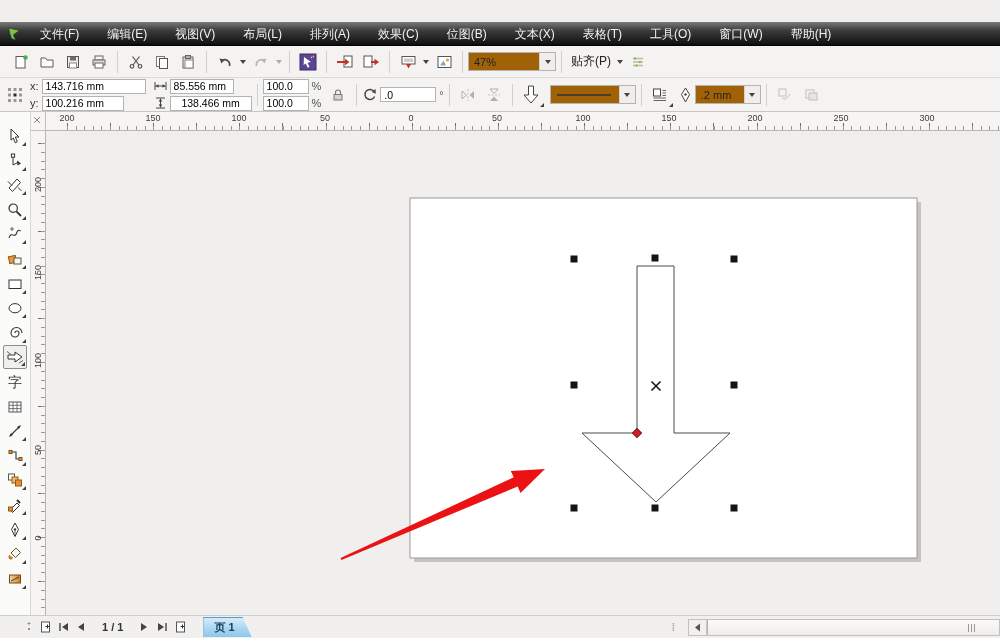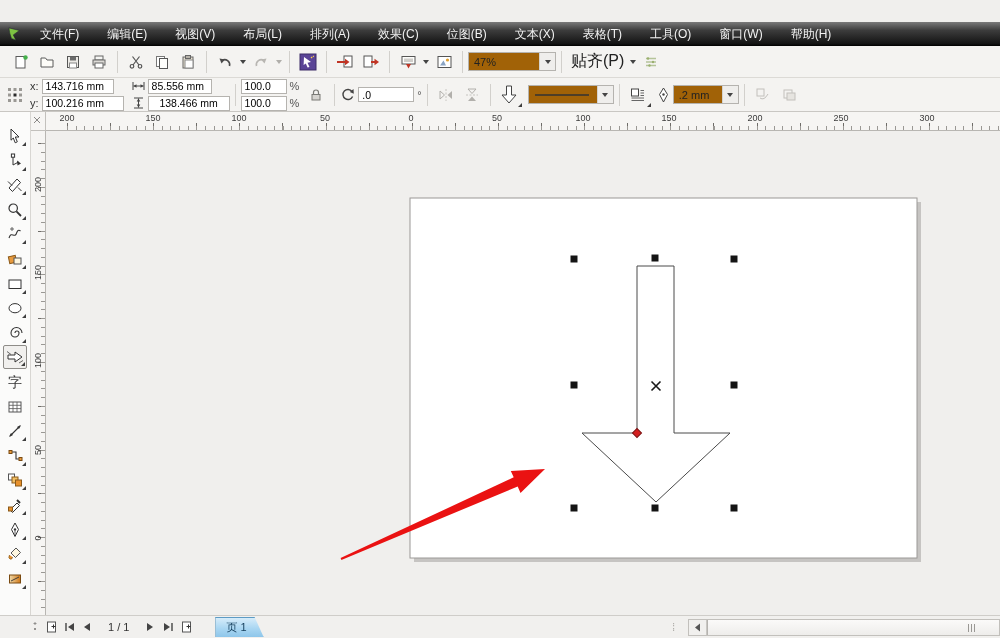--- a/index.html
+++ b/index.html
@@ -23,21 +23,21 @@
   .propbar{position:absolute;left:0;top:78px;width:100%;height:34px;background:#f4f3f1;
     border-bottom:1px solid #c9c7c3;display:flex;align-items:center;padding:0 6px;box-sizing:border-box;}
   .tbtn{width:26px;height:26px;display:flex;align-items:center;justify-content:center;border-radius:2px;}
   .ddarrow{width:10px;height:26px;display:flex;align-items:center;justify-content:center;}
   .caret{width:0;height:0;border-left:3.5px solid transparent;border-right:3.5px solid transparent;border-top:4px solid #444;}
   .caret.dis{border-top-color:#b0aeaa;}
   .sep{width:1px;height:22px;background:#d2d0cc;margin:0 5px;flex:0 0 auto;}
   .combo{display:flex;align-items:center;border:1px solid #b5b3af;background:#a16207;height:19px;box-sizing:border-box;}
   .combo .cval{padding:0 5px;font-size:11px;flex:1;}
   .combo .cbtn{width:15px;height:100%;display:flex;align-items:center;justify-content:center;border-left:1px solid #d5d3cf;background:#efeeec;}
-  .snapbtn{display:flex;align-items:center;gap:4px;padding:0 4px;font-size:16px;color:#222;}
+  .snapbtn{display:flex;align-items:center;gap:4px;padding:0 4px;font-size:12px;color:#222;}
   
   .pcol{display:flex;flex-direction:column;gap:2px;}
   .prow{display:flex;align-items:center;gap:3px;height:15px;}
   .pfield{height:15px;border:1px solid #b5b3af;background:#fff;font-size:10.5px;padding:0 3px;
     font-family:"Liberation Sans",sans-serif;box-sizing:border-box;}
   .plbl{font-size:11px;color:#333;}
   .pct{font-size:11px;color:#555;}
   
   .corner{position:absolute;left:31px;top:112px;width:15px;height:19px;background:#f6f5f3;
     border-bottom:1px solid #c2c0bc;border-right:1px solid #c2c0bc;box-sizing:border-box;}
@@ -61,24 +61,24 @@
     display:flex;flex-direction:column;align-items:center;}
   .tool{position:relative;width:24px;height:24px;display:flex;align-items:center;justify-content:center;flex:0 0 auto;margin-bottom:0.6px;}
   .tool.fly::after{content:"";position:absolute;right:1px;bottom:2px;
     border-left:4px solid transparent;border-bottom:4px solid #3f3f3f;}
   .tool.selected{background:#f1f0ee;border:1px solid #8e8c88;border-radius:2px;box-sizing:border-box;}
   .glyph-char{font-size:14px;color:#333;line-height:1;}
   
   .canvas{position:absolute;left:46px;top:131px;right:0;bottom:23px;background:#f0efed;overflow:hidden;}
   
   .bottombar{position:absolute;left:0;bottom:0;width:100%;height:23px;background:#f1f0ee;
-    border-top:1px solid #cfcdc9;display:flex;align-items:center;box-sizing:border-box;padding-left:8px;}
+    border-top:1px solid #cfcdc9;display:flex;align-items:center;box-sizing:border-box;padding-left:2px;font-weight:bold;}
   .navbtn{width:18px;height:18px;display:flex;align-items:center;justify-content:center;}
   .pgcount{font-size:11px;color:#333;padding:0 12px;}
-  .pagetab{margin-left:20px;height:19px;display:flex;align-items:center;padding:0 16px 0 10px;
+  .pagetab{margin-left:14px;height:19px;display:flex;align-items:center;padding:0 16px 0 10px;
     background:linear-gradient(180deg,#d6ecfa 0%,#a9d6f2 55%,#8ec6ea 100%);
     border:1px solid #5d9bc4;border-bottom:none;font-size:11px;color:#16405e;
     clip-path:polygon(0 0,calc(100% - 9px) 0,100% 100%,0 100%);}
   .hscroll{flex:1;display:flex;align-items:center;height:17px;margin-left:8px;border:1px solid #c2c0bc;background:#eceae8;box-sizing:border-box;}
   .scrollarrow{width:17px;height:100%;display:flex;align-items:center;justify-content:center;border-right:1px solid #c9c7c3;background:#f1f0ee;}
   .thumb{position:relative;flex:1;height:100%;background:linear-gradient(180deg,#fbfaf9,#eeedeb);border-left:1px solid #b5b3af;box-sizing:border-box;}
   .grip{position:absolute;right:24px;top:4px;display:flex;gap:2px;}
   .grip i{display:block;width:1px;height:8px;background:#9a9894;}
   .dots{color:#a8a6a2;font-size:10px;letter-spacing:1px;margin:0 4px;}
   svg{display:block;}
@@ -248,21 +248,21 @@
           <rect x="13" y="7.5" width="3" height="3"></rect>
         <rect x="2" y="13" width="3" height="3"></rect>
           <rect x="7.5" y="13" width="3" height="3"></rect>
           <rect x="13" y="13" width="3" height="3"></rect>
       </g>
       <rect x="7.5" y="7.5" width="3" height="3" fill="#2a2a2a"></rect>
     </svg>
     <div class="pcol">
       <div class="prow">
         <span class="plbl">x:</span>
-        <input class="pfield" style="width: 72px;" value="143.716 mm">
+        <input class="pfield" style="width: 104px;" value="143.716 mm">
       </div>
       <div class="prow">
         <span class="plbl">y:</span>
         <input class="pfield" style="width: 82px;" value="100.216 mm">
       </div>
     </div>
     <div class="pcol" style="margin-left:8px">
       <div class="prow">
         <svg width="13" height="10" viewBox="0 0 13 10">
           <path d="M1 1 v8 M12 1 v8 M1.5 5 h10" stroke="#444" fill="none"></path>

